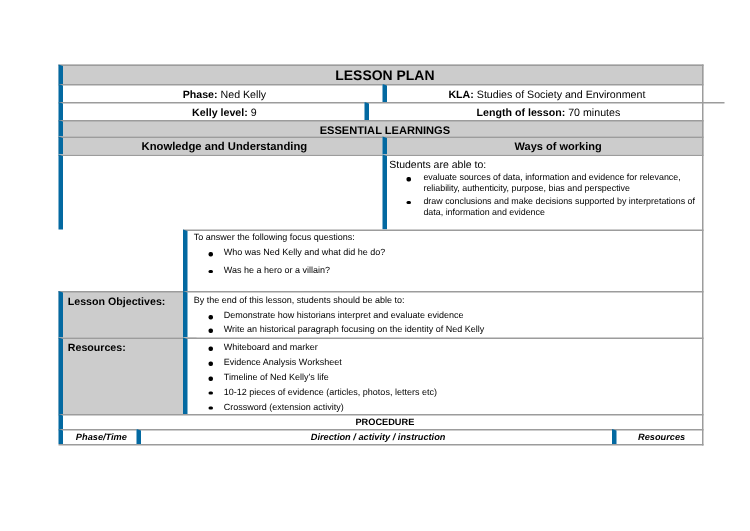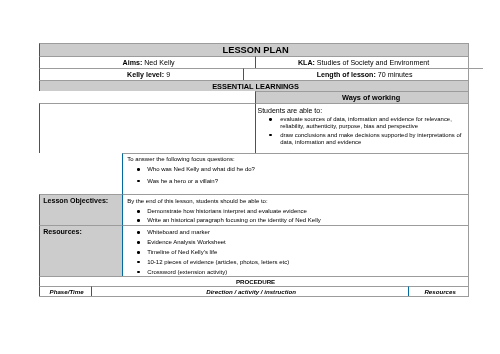--- a/index.html
+++ b/index.html
@@ -26,21 +26,21 @@
     left: 39px;
     top: 43px;
     width: 430px;
     height: 254px;
   }
   
   .cell {
     position: absolute;
     box-sizing: border-box;
     border-top: 1px solid #9c9c9c;
-    border-left: 1px solid #0369a1;
+    border-left: 3px solid #0369a1;
     background: #ffffff;
   }
   .tbl::after {
     content: "";
     position: absolute;
     left: 0; top: 0; right: 0; bottom: 0;
     border-right: 1px solid #9c9c9c;
     border-bottom: 1px solid #9c9c9c;
     pointer-events: none;
   }
@@ -99,21 +99,21 @@
  <div class="tbl">
 
   <div class="cell shade" style="left:0;top:0;width:430px;height:13px">
     <div class="vmid">
           <span class="t-title">LESSON PLAN</span>
         </div>
   </div>
 
   <div class="cell" style="left:0;top:13px;width:216px;height:12px">
     <div class="vmid t-meta">
-          <span class="bold">Aims:</span>
+          <span class="bold">Phase:</span>
           <span class="sp">&nbsp;</span>
           <span>Ned Kelly</span>
         </div>
   </div>
   <div class="cell" style="left:216px;top:13px;width:214px;height:12px">
     <div class="vmid t-meta">
           <span class="bold">KLA:</span>
           <span class="sp">&nbsp;</span>
           <span>Studies of Society and Environment</span>
         </div>
@@ -133,20 +133,25 @@
           <span>70 minutes</span>
         </div>
   </div>
 
   <div class="cell shade" style="left:0;top:37px;width:430px;height:11px">
     <div class="vmid">
           <span class="t-el">ESSENTIAL LEARNINGS</span>
         </div>
   </div>
 
+  <div class="cell shade" style="left:0;top:48px;width:216px;height:12px">
+    <div class="vmid">
+          <span class="t-colh">Knowledge and Understanding</span>
+        </div>
+  </div>
   <div class="cell shade" style="left:216px;top:48px;width:214px;height:12px">
     <div class="vmid">
           <span class="t-colh2">Ways of working</span>
         </div>
   </div>
 
   <div class="cell" style="left:0;top:60px;width:216px;height:50px"></div>
   <div class="cell" style="left:216px;top:60px;width:214px;height:50px">
     <div class="content" style="left:3.4px;top:2.6px;width:209px">
       <div class="body7" style="margin-left:-1.9px">Students are able to:</div>

